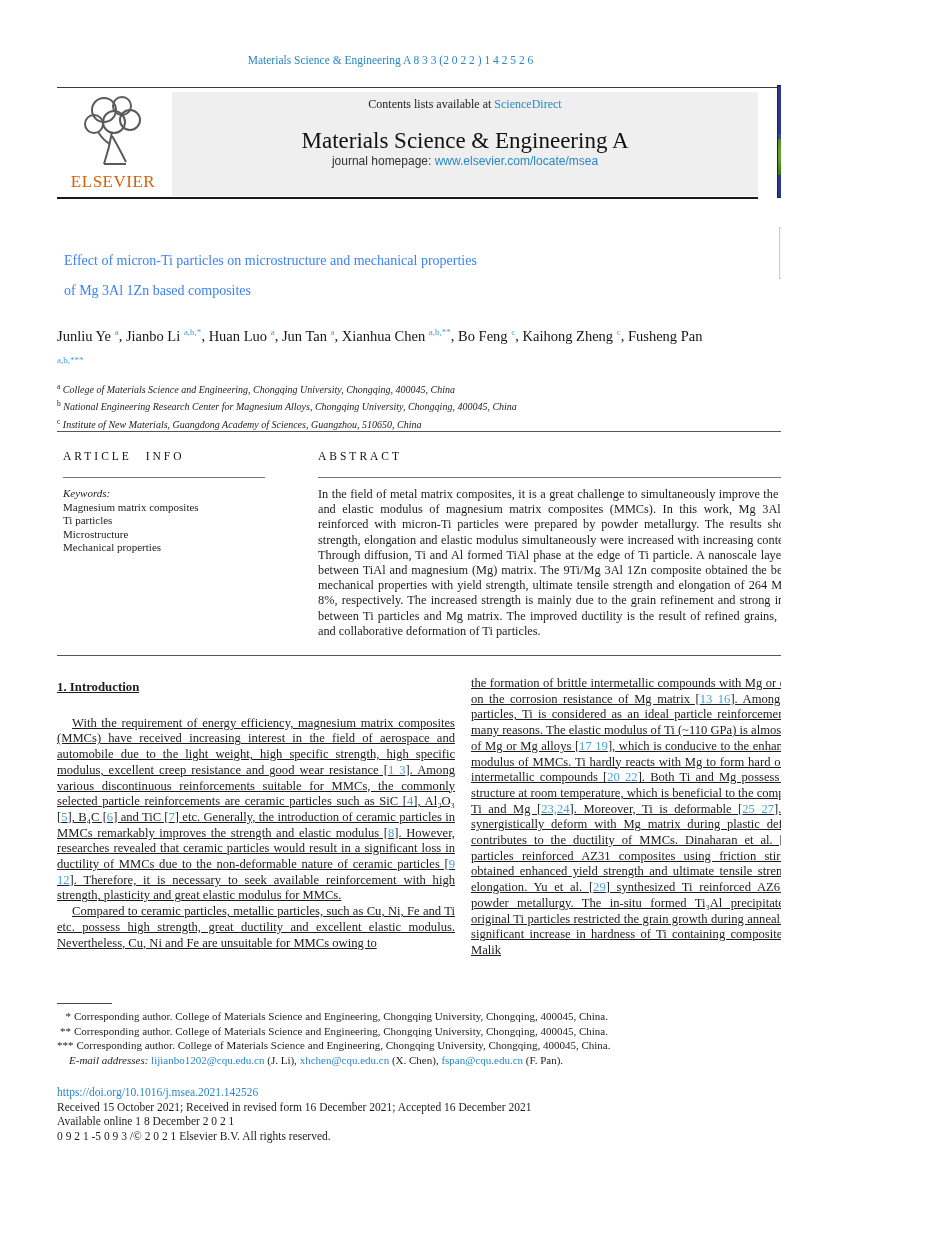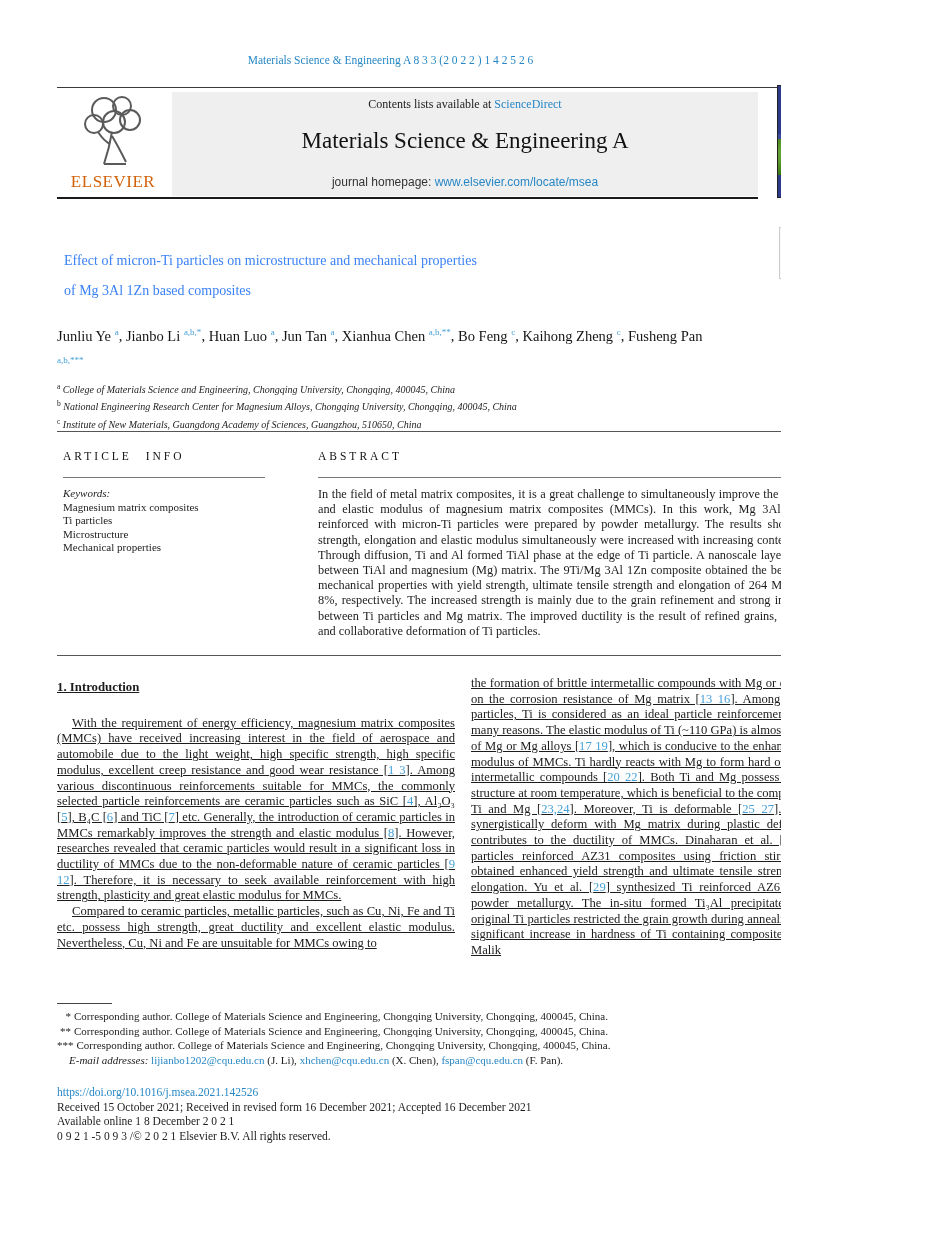--- a/index.html
+++ b/index.html
@@ -12,21 +12,21 @@
   sup{color:#45a1d8;font-size:70%;}
   .top-citation{top:54px;left:0;width:100%;text-align:center;font-size:11.5px;color:#2787c5;}
   
   .rule-top{top:87px;left:57px;width:812px;}
   .logo-box{top:92px;left:57px;width:112px;height:104px;}
   .logo-tree{display:block;margin:0 auto;}
   .logo-word{text-align:center;font-size:17px;letter-spacing:.5px;color:#d2620a;font-family:"Liberation Serif",serif;}
   .gray-box{top:92px;left:172px;width:586px;height:104px;background:#efefef;text-align:center;}
   .contents-line{margin-top:5px;font-size:12px;color:#222;}
   .journal-title{margin-top:16px;font-size:23px;color:#111;}
-  .homepage-line{margin-top:21px;font-size:12px;font-family:"Liberation Sans",sans-serif;color:#333;}
+  .homepage-line{margin-top:0;font-size:12px;font-family:"Liberation Sans",sans-serif;color:#333;}
   .cover{top:85px;left:777px;width:91px;height:113px;background:#2d3a8c;border:1px solid #222;box-sizing:border-box;}
   .cover-logo{position:absolute;top:4px;left:4px;width:12px;height:14px;background:#e8e8f4;}
   .cover-title{position:absolute;top:13px;right:7px;text-align:right;color:#fff;
                font-family:"Liberation Sans",sans-serif;font-weight:bold;font-size:9px;line-height:10.5px;letter-spacing:.3px;}
   .cover-band{position:absolute;top:48px;left:0;width:100%;height:13px;background:#3d4aa0;}
   .cover-letter{position:absolute;top:44px;left:6px;color:#fff;font-family:"Liberation Sans",sans-serif;
                 font-weight:bold;font-size:16px;}
   .cover-subtitle{position:absolute;top:49px;left:22px;color:#e7e9f8;font-family:"Liberation Sans",sans-serif;
                   font-size:4.5px;line-height:5.5px;text-align:left;}
   .cover-editors{position:absolute;top:66px;left:4px;width:16px;}

